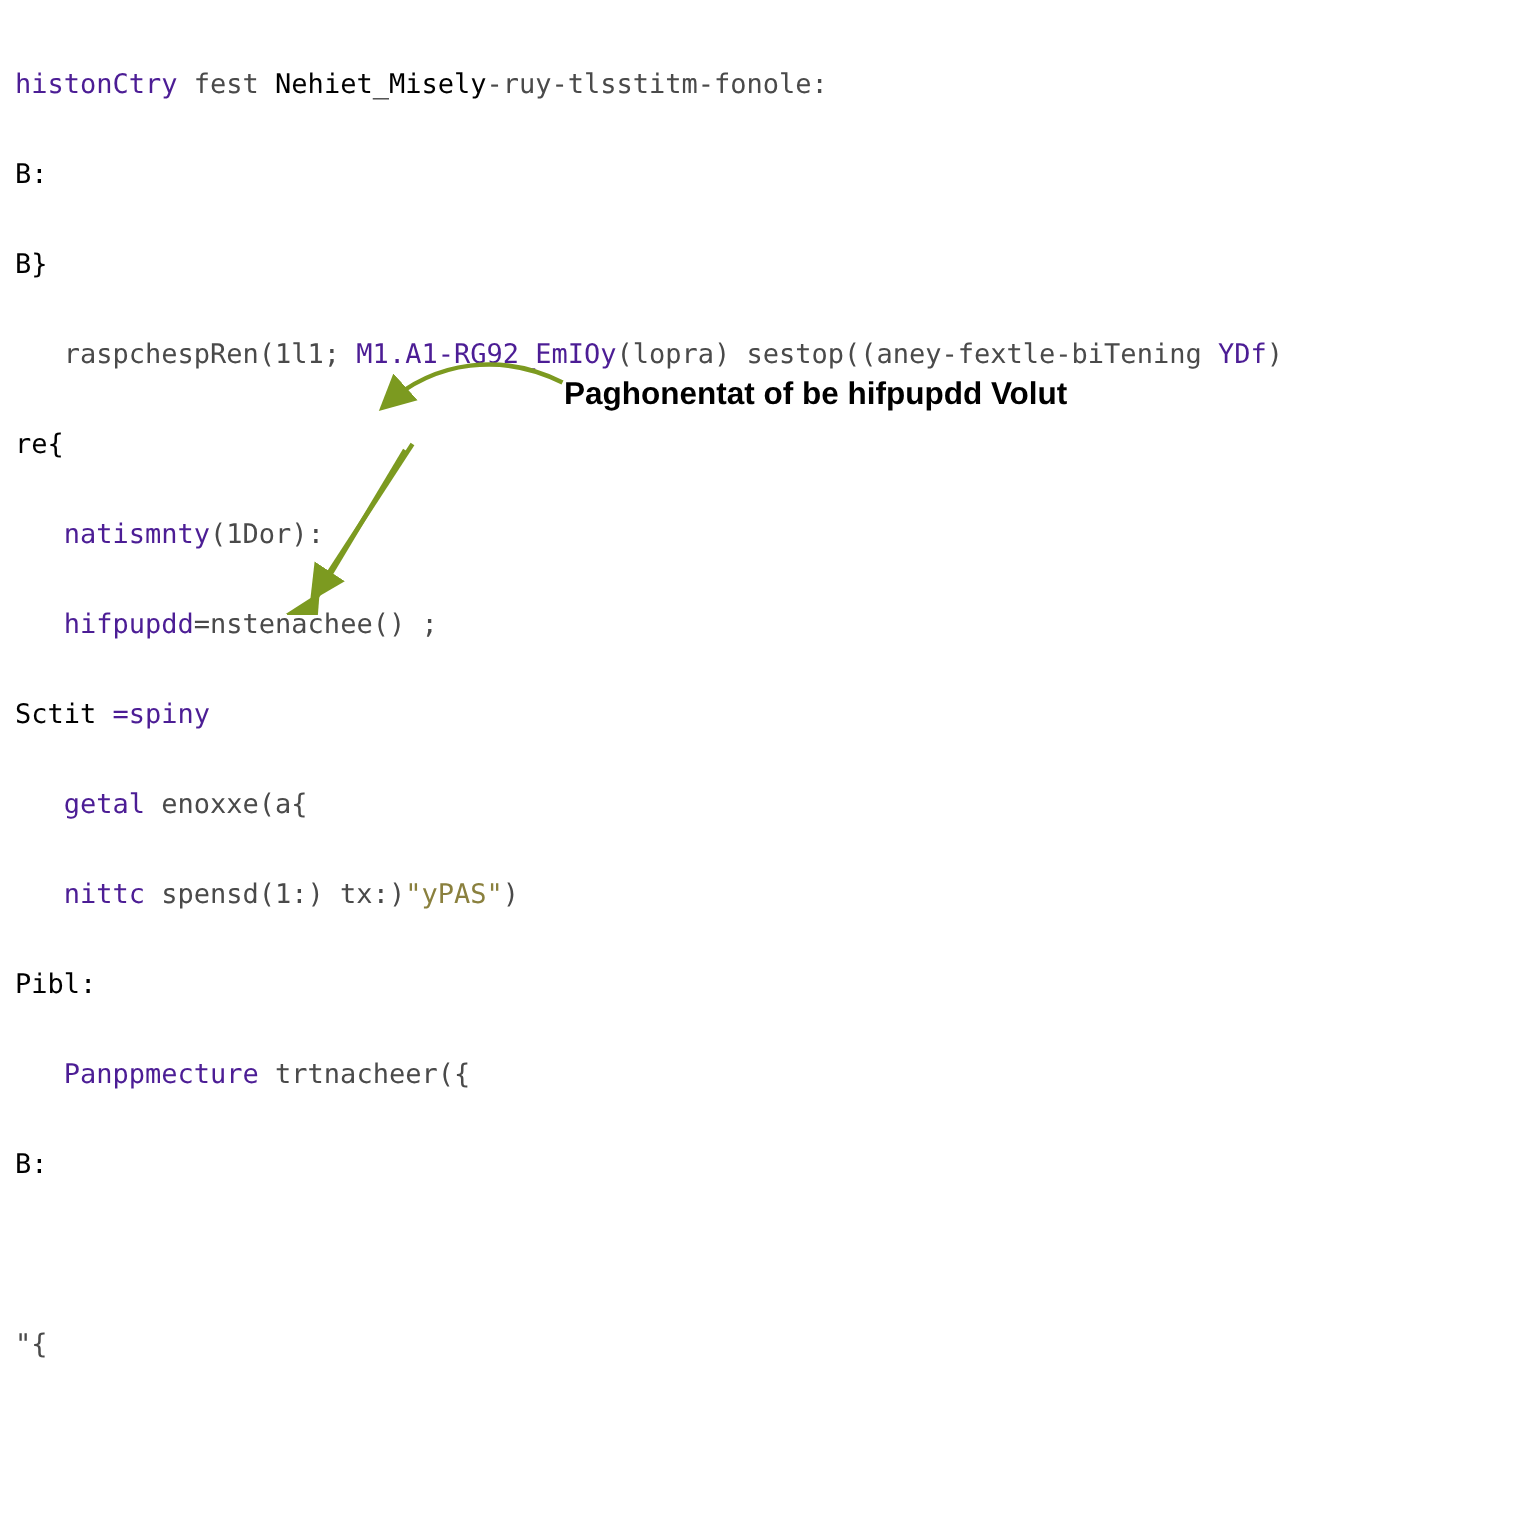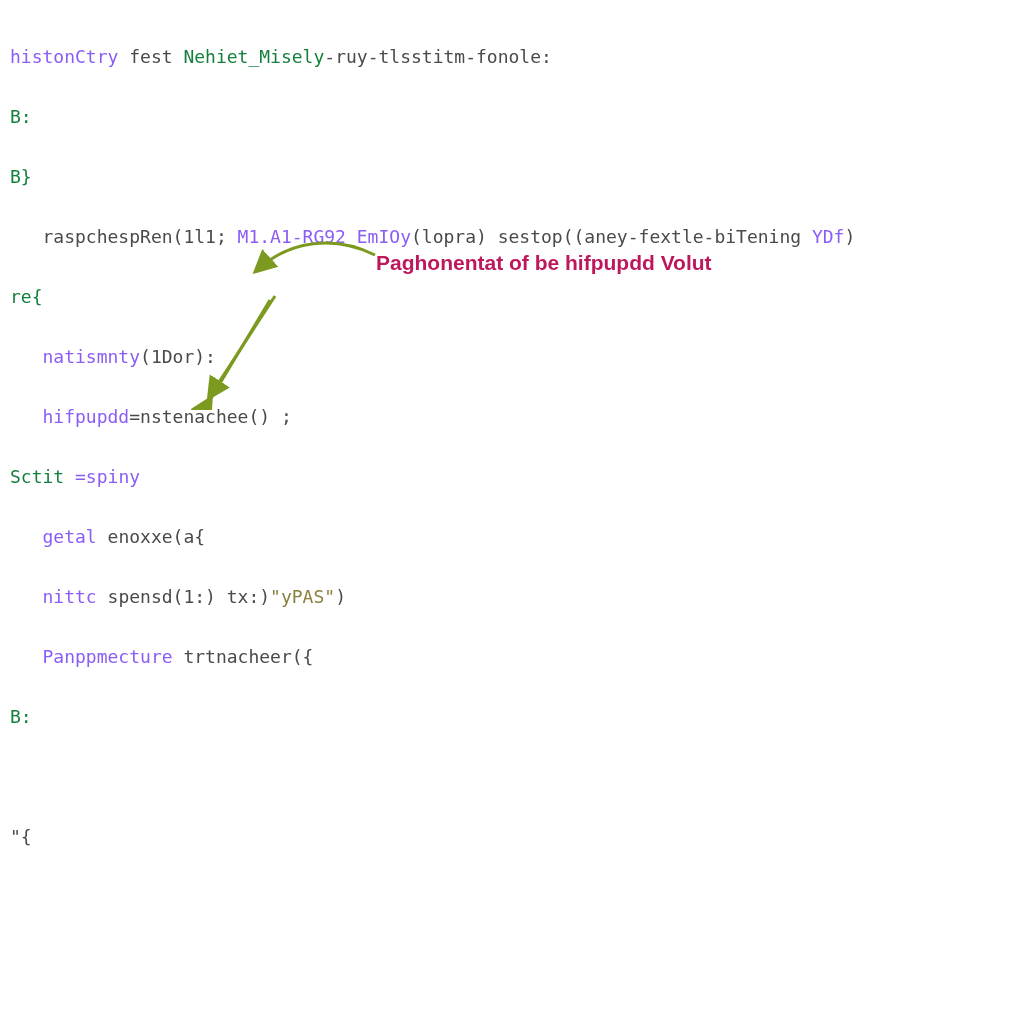--- a/index.html
+++ b/index.html
@@ -12,26 +12,26 @@
   font-size: 18px;
   line-height: 30px;
   color: #4a4a4a;
   overflow: hidden;
 }
 .code-wrap {
   position: relative;
   padding: 12px 10px;
   white-space: pre;
 }
-.kw   { color: #8b5cf6; margin-top: 38px; }       
+.kw   { color: #4c1d95; margin-top: 38px; }       
 .str  { color: #8a803e; }       
-.hl   { color: #15803d; }
+.hl   { color: #000000; }
 .annotation {
   position: absolute;
-  color: #be185d;
+  color: #000000;
   font-family: "Segoe UI", "Helvetica Neue", Arial, sans-serif;
   font-size: 21px;
   font-weight: 600;
   white-space: nowrap;
 }
 .arrow {
   position: absolute;
   pointer-events: none;
 }
 </style>
@@ -42,20 +42,21 @@
 <div><span class="kw">histonCtry</span><span> fest </span><span class="hl">Nehiet_Misely</span><span>-ruy-tlsstitm-fonole:</span></div>
 <div><span class="hl">B:</span></div>
 <div><span class="hl">B}</span></div>
 <div><span>   raspchespRen(1l1; </span><span class="kw">M1.A1-RG92_EmIOy</span><span>(lopra) sestop((aney-fextle-biTening </span><span class="kw">YDf</span><span>)</span></div>
 <div><span class="hl">re{</span></div>
 <div><span>   </span><span class="kw">natismnty</span><span>(1Dor):</span></div>
 <div><span>   </span><span class="kw">hifpupdd</span><span>=nstenachee() ;</span></div>
 <div><span class="hl">Sctit </span><span class="kw">=spiny</span></div>
 <div><span>   </span><span class="kw">getal</span><span> enoxxe(a{</span></div>
 <div><span>   </span><span class="kw">nittc</span><span> spensd(1:) tx:)</span><span class="str">"yPAS"</span><span>)</span></div>
+<div><span class="hl">Pibl:</span></div>
 <div><span>   </span><span class="kw">Panppmecture</span><span> trtnacheer({</span></div>
 <div><span class="hl">B:</span></div>
 <div><span></span>&nbsp;</div>
 <div><span>"{</span></div>
 
 
 
 
 
 

